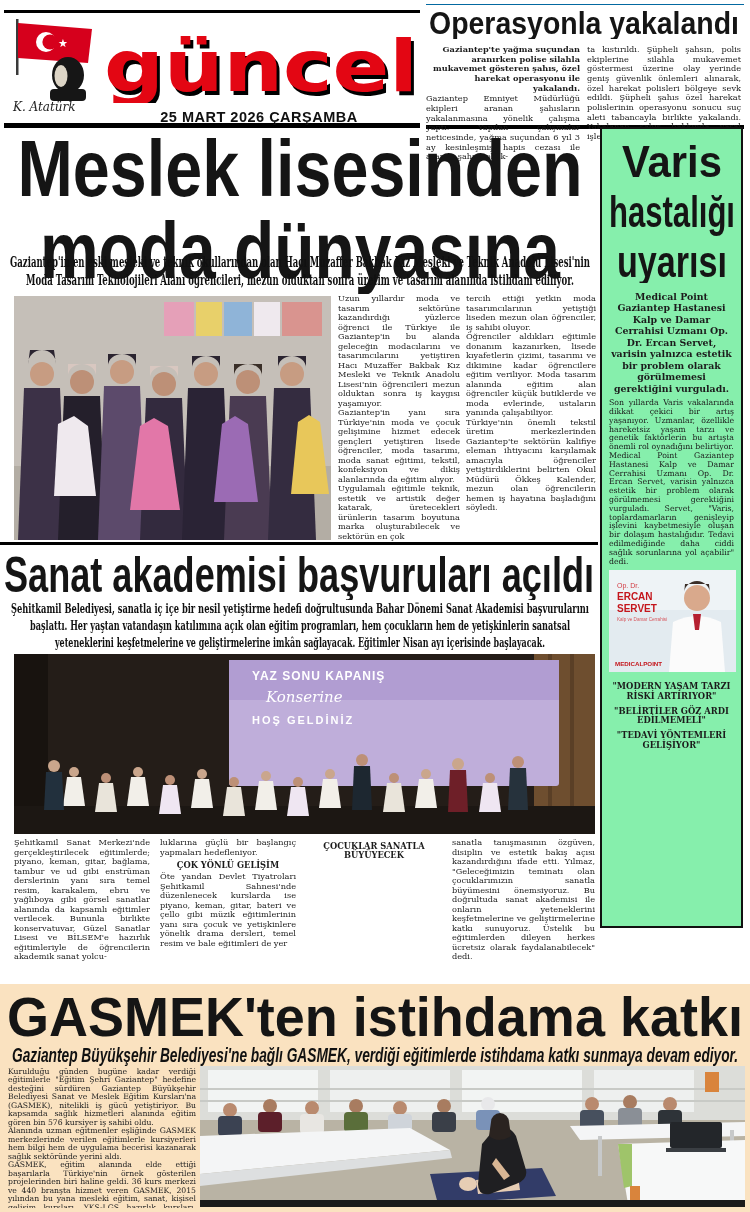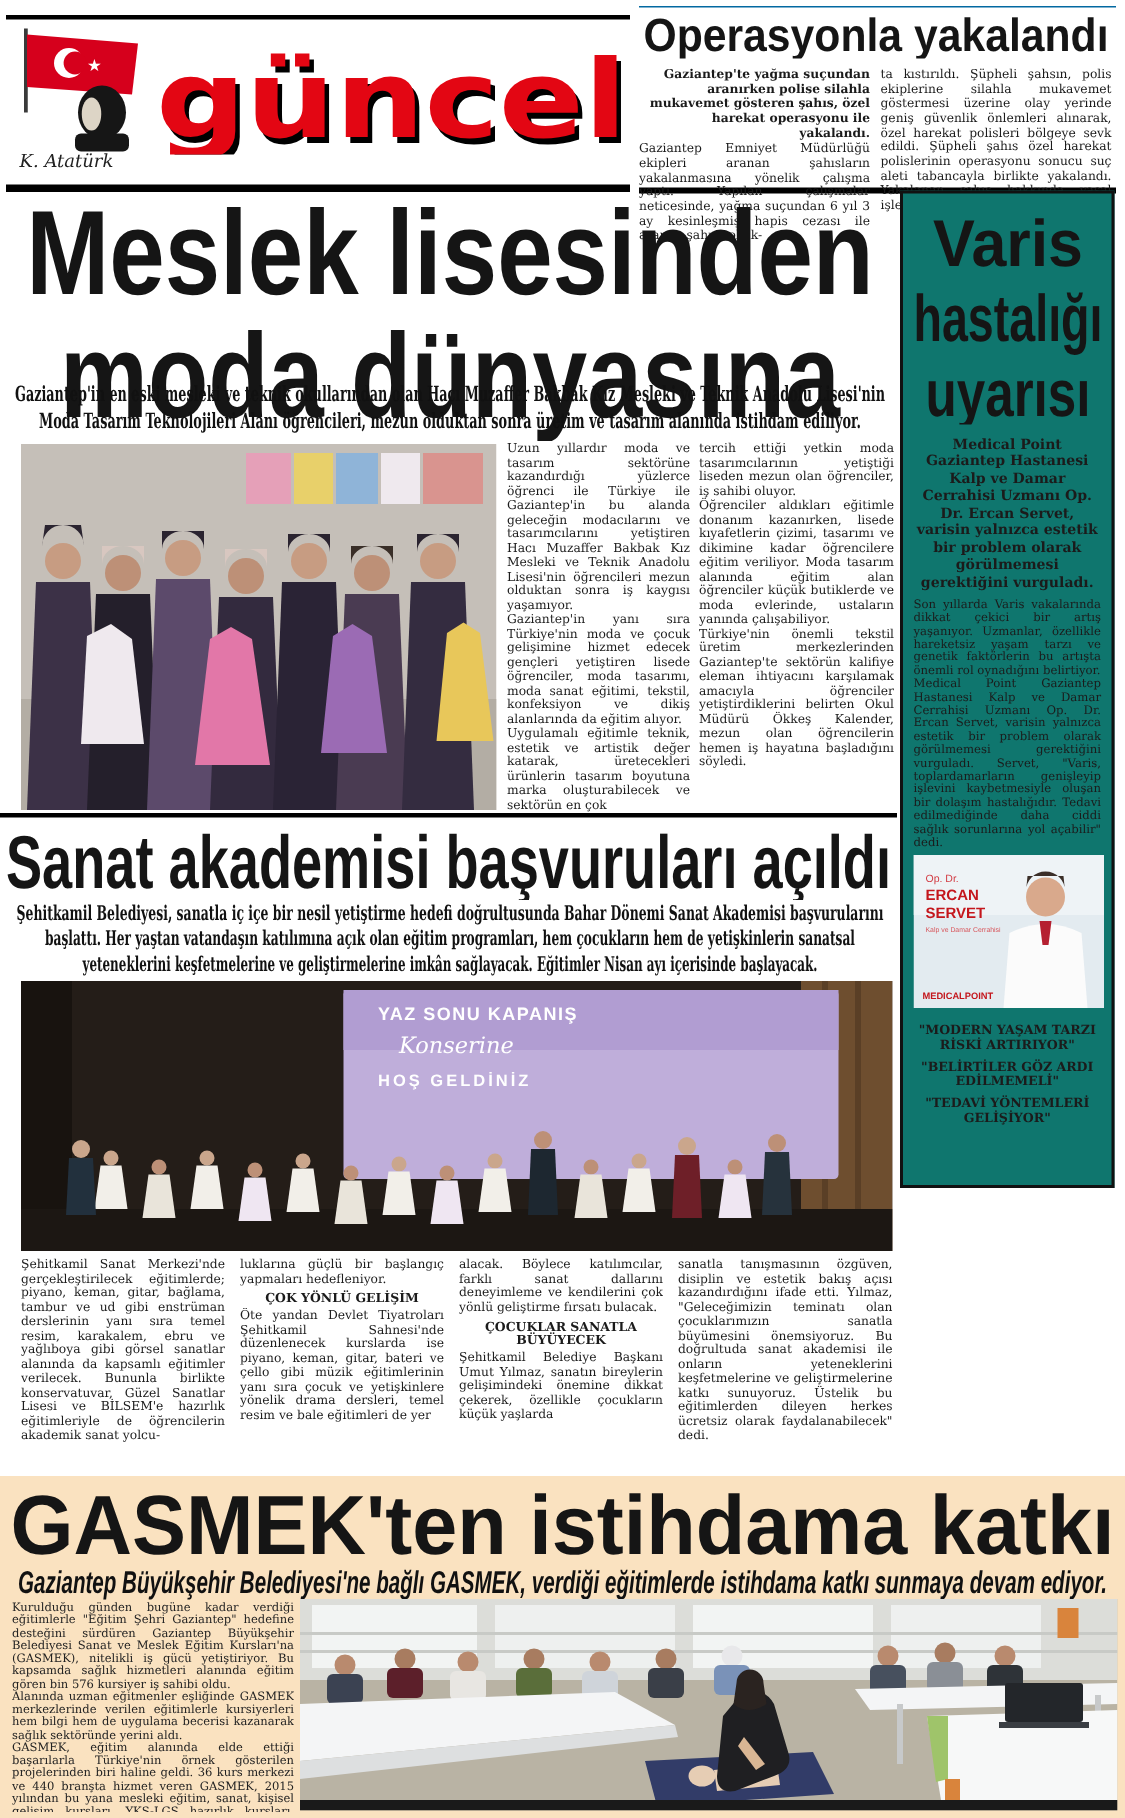--- a/index.html
+++ b/index.html
@@ -13,22 +13,22 @@
   .date{left:100px;top:96px;width:310px;text-align:center;font:bold 14.5px "Liberation Sans",sans-serif;color:#111;letter-spacing:.5px;}
   
   .opbox{left:426px;top:4px;width:318px;height:118px;border-top:1px solid #0369a1;border-bottom:4px solid #000;padding-top:2px;}
   .opcols{display:flex;gap:7px;margin-top:2px;}
   .opcol{width:154px;}
   .oplead{font:bold 8.2px/1.18 "DejaVu Serif",serif;text-align:right;margin-bottom:1px;}
   .optxt{font:8.2px/1.18 "DejaVu Serif",serif;text-align:justify;}
   
   .modacol{top:294px;height:248px;}
   
-  .sidebar{left:600px;top:127px;width:143px;height:665px;border:2px solid #111;box-sizing:border-box;
-           padding:4px 7px;overflow:hidden;background:#0f766e;}
+  .sidebar{left:600px;top:127px;width:143px;height:801px;border:2px solid #111;box-sizing:border-box;
+           padding:4px 7px;overflow:hidden;background:#86efac;}
   .vlead{font:bold 9.4px/1.22 "DejaVu Serif",serif;text-align:center;white-space:pre-line;margin:4px 0 5px;}
   .vtxt{font:7.8px/1.13 "DejaVu Serif",serif;text-align:justify;white-space:pre-line;}
   .vsub{font:bold 8.4px/1.1 "DejaVu Serif",serif;text-align:center;margin:6px 0 2px;}
   .rule{background:#000;}
   
   .scol{top:838px;height:146px;}
   .ssub{font:bold 8.3px/1.1 "DejaVu Serif",serif;text-align:center;margin:4px 0 2px;white-space:pre-line;}
   
   .gasmek-bg{left:0;top:984px;width:750px;height:228px;background:#fae2c0;}
   .gtxt{font:7.7px/1.1 "DejaVu Serif",serif;text-align:justify;white-space:pre-line;color:#222;overflow:hidden;}
@@ -49,20 +49,21 @@
       <ellipse cx="58" cy="58" rx="16" ry="18" fill="#161616"></ellipse>
       <ellipse cx="51" cy="59" rx="6.5" ry="11" fill="#ddd5c6"></ellipse>
       <rect x="40" y="72" width="36" height="12" rx="4" fill="#161616"></rect>
     </g>
     <text x="3" y="94" font-family="DejaVu Serif, serif" font-style="italic" font-size="12" fill="#222">K. Atatürk</text>
   </svg>
   <svg class="abs" style="left:96px;top:14px" width="322" height="76" viewBox="0 0 322 76">
     <text x="164" y="68" text-anchor="middle" textLength="314" lengthAdjust="spacingAndGlyphs" font-family="DejaVu Sans, sans-serif" font-weight="bold" font-size="72" fill="#000">güncel</text>
     <text x="161" y="64" text-anchor="middle" textLength="314" lengthAdjust="spacingAndGlyphs" font-family="DejaVu Sans, sans-serif" font-weight="bold" font-size="72" fill="#e30613">güncel</text>
   </svg>
+  <div class="abs date">25 MART 2026 ÇARŞAMBA</div>
 </div>
 
 <div class="abs opbox">
   <svg width="316" height="32" viewBox="0 0 316 32">
     <text class="hl" x="158" y="27" text-anchor="middle" textLength="310" lengthAdjust="spacingAndGlyphs" font-size="31">Operasyonla yakalandı</text>
   </svg>
   <div class="opcols">
     <div class="opcol">
       <div class="oplead">Gaziantep'te yağma suçundan aranırken polise silahla mukavemet gösteren şahıs, özel harekat operasyonu ile yakalandı.</div>
       <div class="optxt">Gaziantep Emniyet Müdürlüğü ekipleri aranan şahısların yakalanmasına yönelik çalışma yaptı. Yapılan çalışmalar neticesinde, yağma suçundan 6 yıl 3 ay kesinleşmiş hapis cezası ile aranan şahıs sokak-</div>
@@ -257,24 +258,22 @@
   </g>
 </svg>
 
 <div class="abs bodytxt scol" style="left:14px;width:136px">Şehitkamil Sanat Merkezi'nde gerçekleştirilecek eğitimlerde; piyano, keman, gitar, bağlama, tambur ve ud gibi enstrüman derslerinin yanı sıra temel resim, karakalem, ebru ve yağlıboya gibi görsel sanatlar alanında da kapsamlı eğitimler verilecek. Bununla birlikte konservatuvar, Güzel Sanatlar Lisesi ve BİLSEM'e hazırlık eğitimleriyle de öğrencilerin akademik sanat yolcu-</div>
 <div class="abs scol" style="left:160px;width:136px">
   <div class="bodytxt">luklarına güçlü bir başlangıç yapmaları hedefleniyor.</div>
   <div class="ssub">ÇOK YÖNLÜ GELİŞİM</div>
   <div class="bodytxt">Öte yandan Devlet Tiyatroları Şehitkamil Sahnesi'nde düzenlenecek kurslarda ise piyano, keman, gitar, bateri ve çello gibi müzik eğitimlerinin yanı sıra çocuk ve yetişkinlere yönelik drama dersleri, temel resim ve bale eğitimleri de yer</div>
 </div>
 <div class="abs scol" style="left:306px;width:136px">
-  <div class="bodytxt">alacak. Böylece katılımcılar, farklı sanat dallarını deneyimleme ve kendilerini çok yönlü geliştirme fırsatı bulacak.</div>
   <div class="ssub">ÇOCUKLAR SANATLA
 BÜYÜYECEK</div>
-  <div class="bodytxt">Şehitkamil Belediye Başkanı Umut Yılmaz, sanatın bireylerin gelişimindeki önemine dikkat çekerek, özellikle çocukların küçük yaşlarda</div>
 </div>
 <div class="abs bodytxt scol" style="left:452px;width:143px">sanatla tanışmasının özgüven, disiplin ve estetik bakış açısı kazandırdığını ifade etti. Yılmaz, "Geleceğimizin teminatı olan çocuklarımızın sanatla büyümesini önemsiyoruz. Bu doğrultuda sanat akademisi ile onların yeteneklerini keşfetmelerine ve geliştirmelerine katkı sunuyoruz. Üstelik bu eğitimlerden dileyen herkes ücretsiz olarak faydalanabilecek" dedi.</div>
 
 <div class="abs gasmek-bg"></div>
 <svg class="abs" style="left:3px;top:986px" width="744" height="58" viewBox="0 0 744 58">
   <text class="hl" x="372" y="50" text-anchor="middle" textLength="736" lengthAdjust="spacingAndGlyphs" font-size="56">GASMEK'ten istihdama katkı</text>
 </svg>
 <svg class="abs" style="left:5px;top:1042px" width="740" height="26" viewBox="0 0 740 26">
   <text x="370" y="20" text-anchor="middle" textLength="726" lengthAdjust="spacingAndGlyphs" font-family="Liberation Sans,sans-serif" font-weight="bold" font-style="italic" font-size="21" fill="#111">Gaziantep Büyükşehir Belediyesi'ne bağlı GASMEK, verdiği eğitimlerde istihdama katkı sunmaya devam ediyor.</text>
 </svg>

